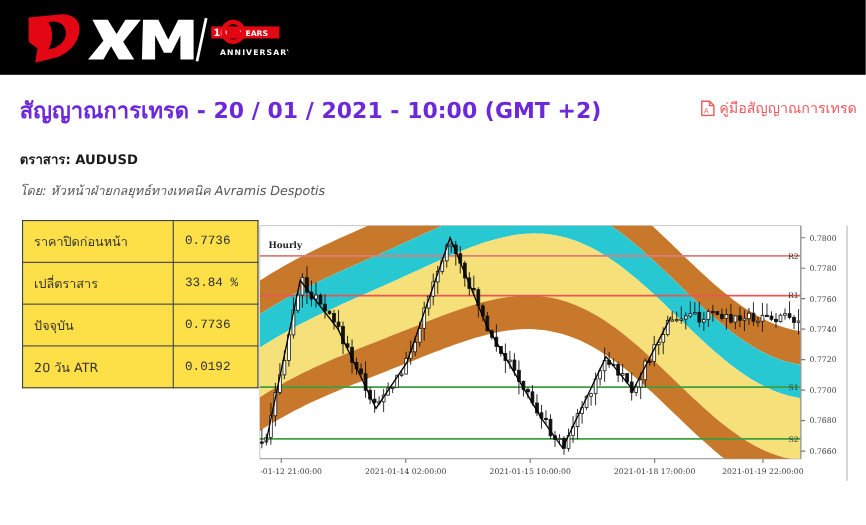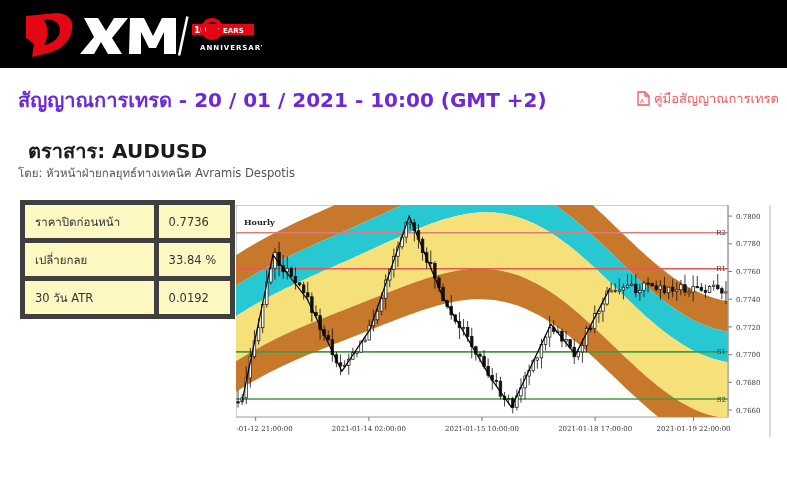--- a/index.html
+++ b/index.html
@@ -27,43 +27,43 @@
     font-size:20px; font-weight:bold; color:#6d28d9;
     letter-spacing:0px; white-space:nowrap;
   }
   #guide-link {
     position:absolute; right:8px; top:4px;
     font-size:13px; color:#ed5a5f; white-space:nowrap;
     display:flex; align-items:center; gap:4px; cursor:pointer;padding-left:40px;
   }
 
   #instrument {
-    position:absolute; left:28px; top:135px;
-    font-size:20px; font-weight:bold; color:#1a1a1a; white-space:nowrap;
+    position:absolute; left:18px; top:135px;
+    font-size:12px; font-weight:bold; color:#1a1a1a; white-space:nowrap;
   }
   #byline {
     position:absolute; left:18px; top:164px;
-    font-size:11.5px; color:#555555; white-space:nowrap;
+    font-size:11.5px; color:#555555; white-space:nowrap;font-style:italic;
   }
 
   
   #stats-table {
     position:absolute; left:20px; top:200px;
     width:215px;
     border-collapse:collapse;
     border:1px solid #d8d8d8;
   }
   #stats-table td {
-    border:5px solid #404040;
+    border:1px solid #404040;
     height:38px; padding:0 10px;
     font-size:11.5px; color:#333333;
-    vertical-align:middle; background:#fef9c3;
+    vertical-align:middle; background:#fde047;
   }
   #stats-table td.k { width:138px; }
-  #stats-table td.v { width:77px; }
+  #stats-table td.v { width:77px;font-family:Liberation Mono, monospace; }
 
   
   #chart-panel {
     position:absolute; left:236px; top:205px;
     width:545px; height:235px;
   }
   #chart-svg { display:block; }
   .axis-text { font-family:"DejaVu Serif","Liberation Serif",serif; font-size:7px; fill:#3a3a3a; }
   .hourly-text { font-family:"DejaVu Serif","Liberation Serif",serif; font-size:8px; fill:#222222; font-weight:bold;}
   .lvl-text { font-family:"DejaVu Serif","Liberation Serif",serif; font-size:7px; fill:#3a3a3a; }
@@ -109,25 +109,29 @@
 <div id="instrument">ตราสาร: AUDUSD</div>
 <div id="byline">โดย: หัวหน้าฝ่ายกลยุทธ์ทางเทคนิค Avramis Despotis</div>
 
 <table id="stats-table">
   <tbody>
       <tr>
         <td class="k">ราคาปิดก่อนหน้า</td>
         <td class="v">0.7736</td>
       </tr>
       <tr>
-        <td class="k">เปลี่ายกลย</td>
+        <td class="k">เปลี่ตราสาร</td>
         <td class="v">33.84 %</td>
       </tr>
       <tr>
-        <td class="k">30 วัน ATR</td>
+        <td class="k">ปัจจุบัน</td>
+        <td class="v">0.7736</td>
+      </tr>
+      <tr>
+        <td class="k">20 วัน ATR</td>
         <td class="v">0.0192</td>
       </tr>
     </tbody>
 </table>
 
 <div id="chart-panel">
   <svg id="chart-svg" width="545" height="235" viewBox="0 0 545 235">
     <defs>
       <clipPath id="plotclip">
           <rect x="0" y="0" width="492" height="212"></rect>

